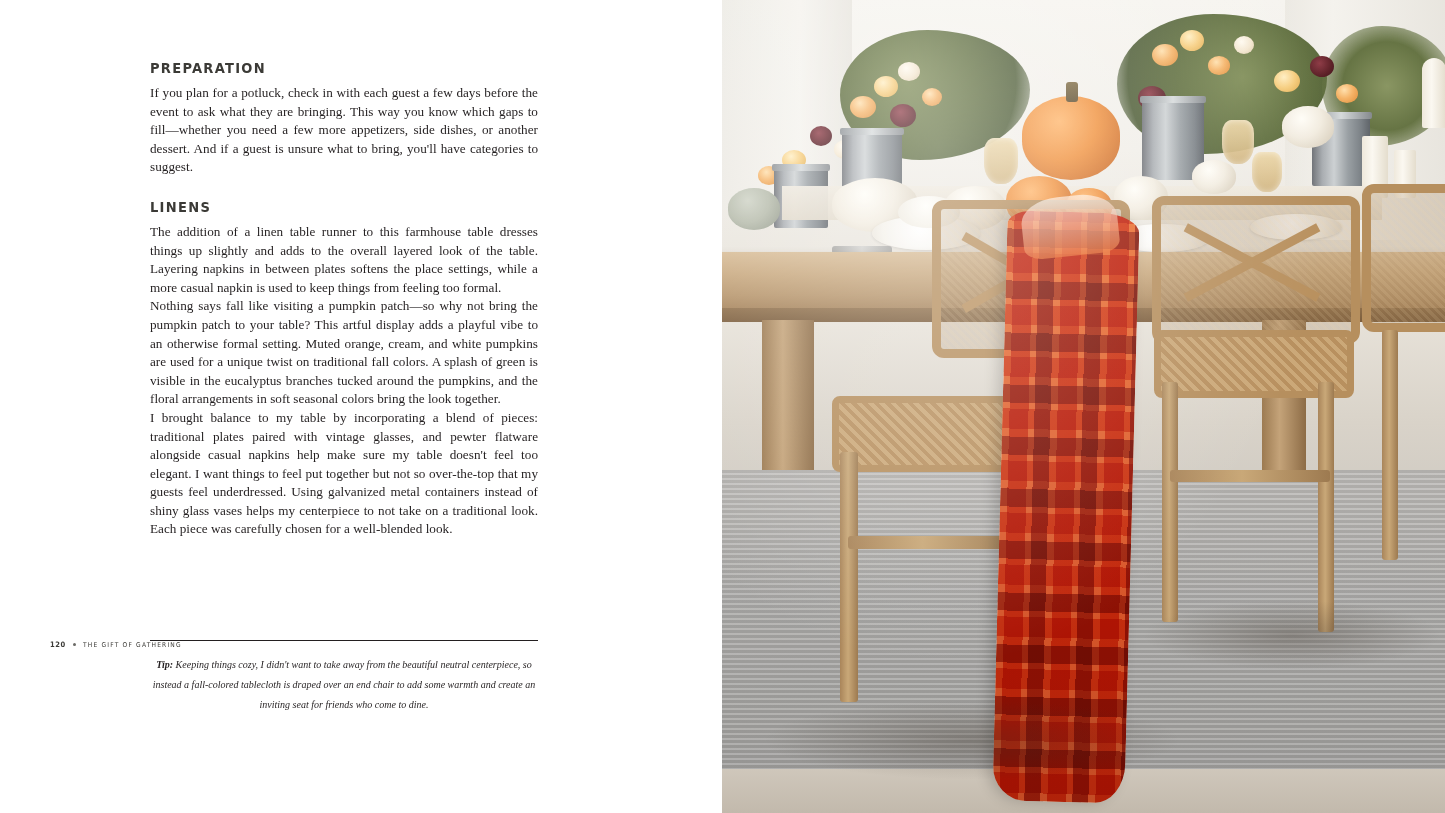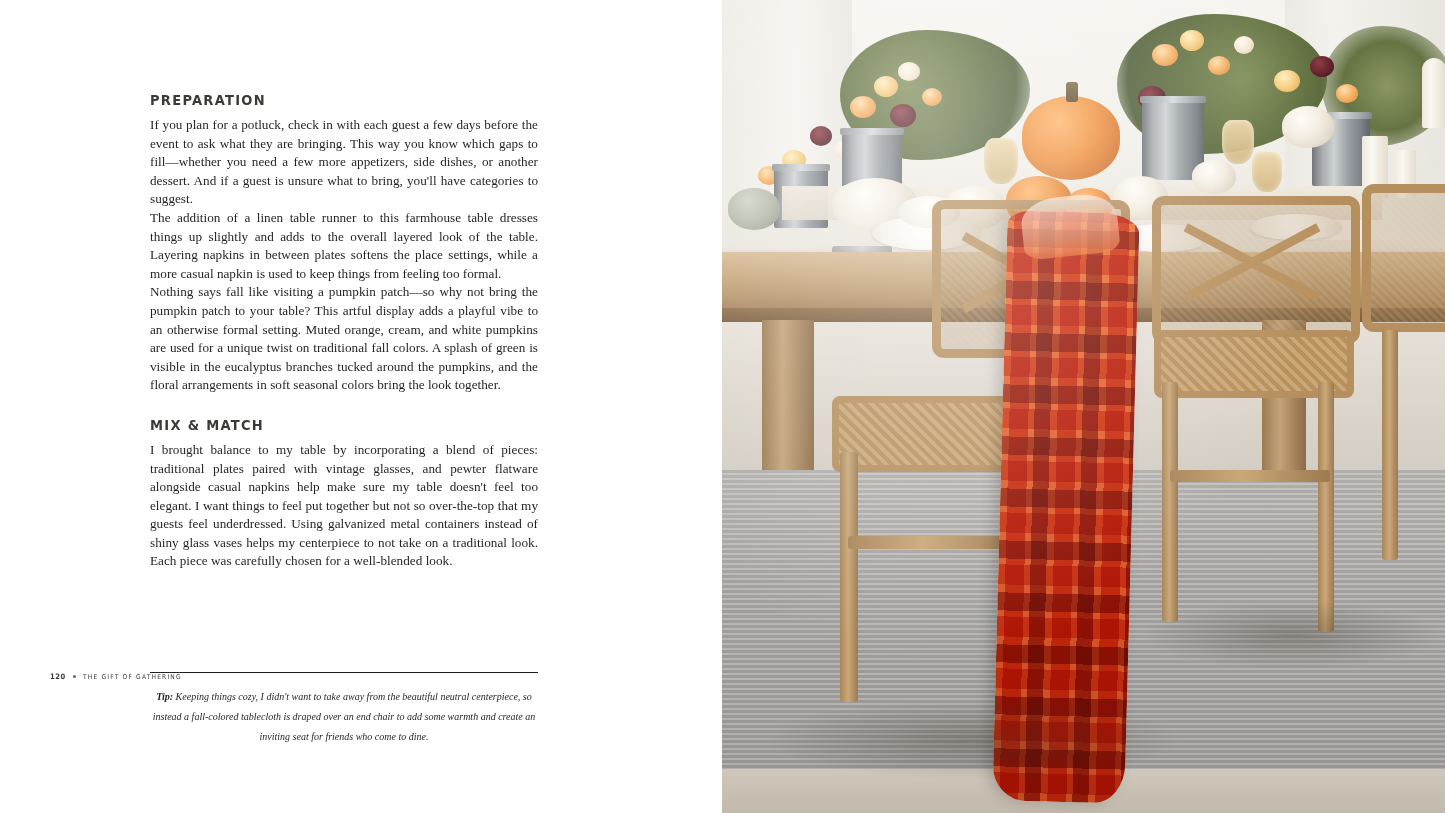--- a/index.html
+++ b/index.html
@@ -20,21 +20,20 @@
     height: 813px;
     display: flex;
   }
   
   .page-left {
     position: relative;
     width: 722px;
     height: 671px;
     background: #ffffff;
     flex: 0 0 722px;
-    margin-top: 32px;
   }
   .text-column {
     position: absolute;
     left: 150px;
     top: 60px;
     width: 388px;
   }
   .sec-head {
     font-family: "DejaVu Sans Condensed", "Liberation Sans", sans-serif;
     font-size: 14.5px;
@@ -328,25 +327,25 @@
 
 <div class="spread">
 
   <div class="page-left">
 
     <div class="text-column">
 
       <h2 class="sec-head">PREPARATION</h2>
       <p class="body-p">If you plan for a potluck, check in with each guest a few days before the event to ask what they are bringing. This way you know which gaps to fill—whether you need a few more appetizers, side dishes, or another dessert. And if a guest is unsure what to bring, you'll have categories to suggest.</p>
 
+      <h2 class="sec-head spaced">LINENS</h2>
       <p class="body-p">The addition of a linen table runner to this farmhouse table dresses things up slightly and adds to the overall layered look of the table. Layering napkins in between plates softens the place settings, while a more casual napkin is used to keep things from feeling too formal.</p>
 
       <p class="body-p">Nothing says fall like visiting a pumpkin patch—so why not bring the pumpkin patch to your table? This artful display adds a playful vibe to an otherwise formal setting. Muted orange, cream, and white pumpkins are used for a unique twist on traditional fall colors. A splash of green is visible in the eucalyptus branches tucked around the pumpkins, and the floral arrangements in soft seasonal colors bring the look together.</p>
 
-      <h2 class="sec-head spaced">MIX &amp; MATCH</h2>
       <p class="body-p">I brought balance to my table by incorporating a blend of pieces: traditional plates paired with vintage glasses, and pewter flatware alongside casual napkins help make sure my table doesn't feel too elegant. I want things to feel put together but not so over-the-top that my guests feel underdressed. Using galvanized metal containers instead of shiny glass vases helps my centerpiece to not take on a traditional look. Each piece was carefully chosen for a well-blended look.</p>
 
     </div>
 
     <div class="tip-wrap">
       <div class="tip-rule"></div>
       <p class="tip-text"><span class="tip-label">Tip:</span><span> Keeping things cozy, I didn't want to take away from the beautiful neutral centerpiece, so instead a fall-colored tablecloth is draped over an end chair to add some warmth and create an inviting seat for friends who come to dine.</span></p>
     </div>
 
     <div class="folio">

